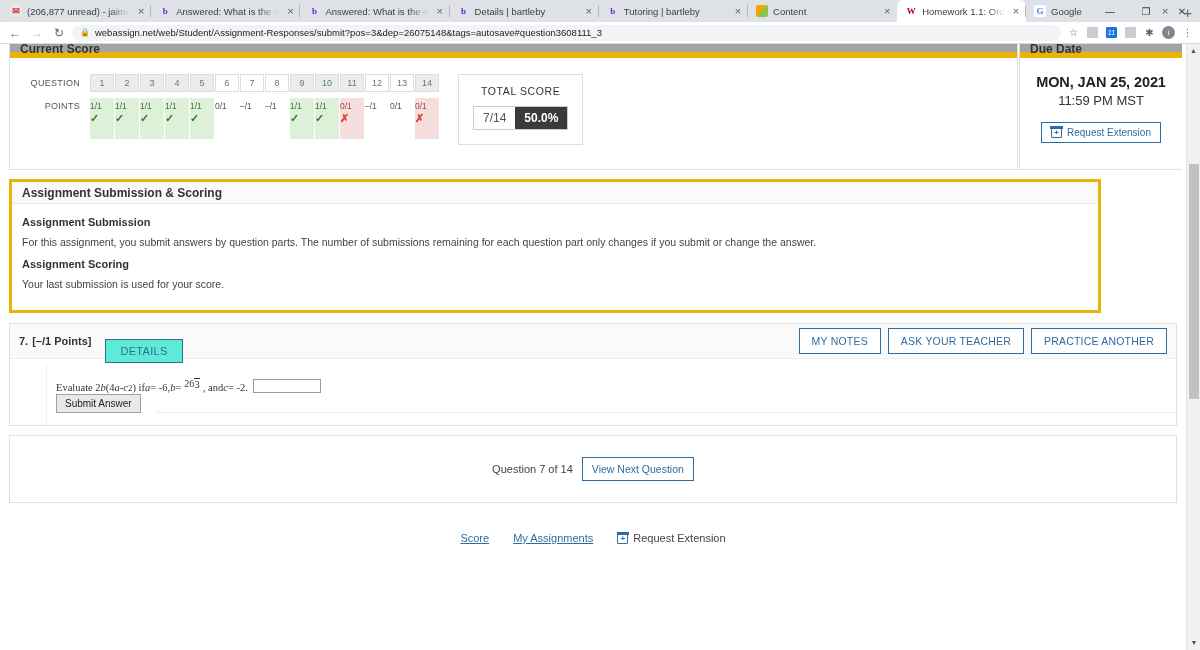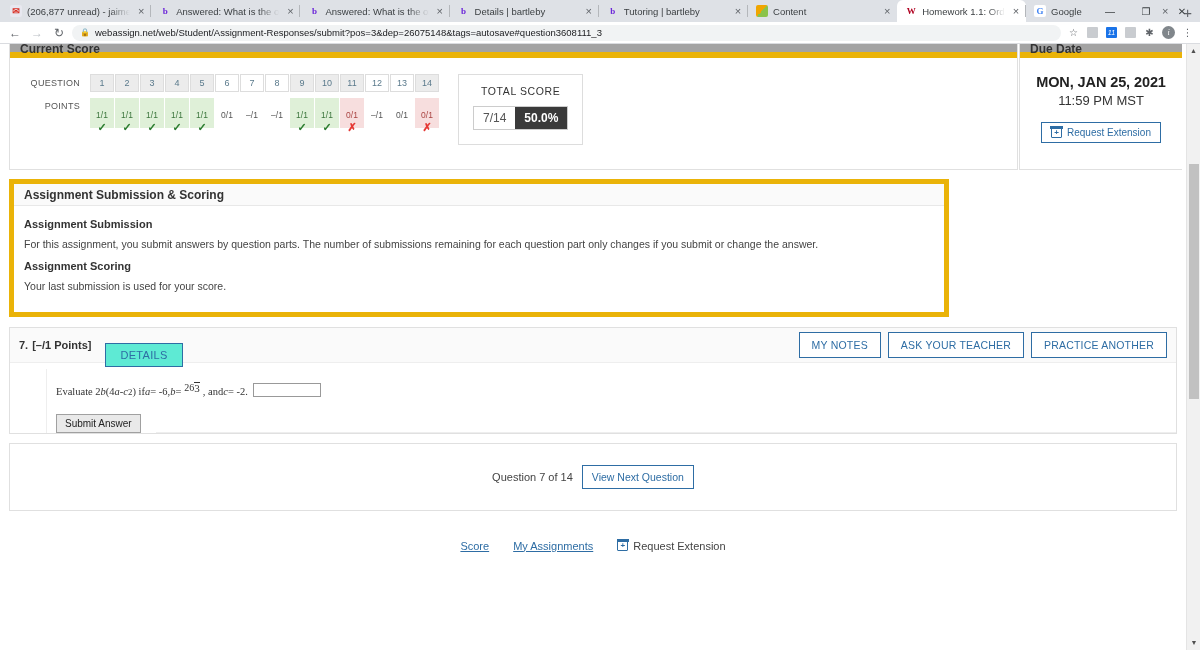--- a/index.html
+++ b/index.html
@@ -184,25 +184,25 @@
     display: flex; align-items: center; justify-content: center;
     font-size: 9px;
     color: #577;
     background: #ececec;
     color: #5a7a8c;
   }
   .qcell.white { background: #fff; }
   .pcell {
     width: 24px;
     margin-right: 1px;
-    text-align: center;
+    text-align: left;
     font-size: 8.5px;
     color: #555;
-    padding-top: 12px;
-    height: 30px;
+    padding-top: 3px;
+    height: 41px;
   }
   .pcell.good { background: #dff0d8; color: #3c763d; }
   .pcell.bad { background: #f7dede; color: #a94442; }
   .pmark { font-size: 11px; line-height: 12px; margin-top: 1px; font-weight: bold;}
   .pmark.ok { color: #2e7d32; }
   .pmark.no { color: #e53935; }
 
   .totalbox {
     margin-left: 18px;
     border: 1px solid #ddd;
@@ -273,22 +273,22 @@
   }
   .cal-icon::after {
     content:"+";
     position:absolute; left:0; right:0; top:1px;
     font-size:8px; line-height:8px; color:#2e6da4; text-align:center; font-weight:bold;
   }
 
   
   .panel-sub {
     margin: 9px 9px 0 9px;
-    width: 940px;
-    border: 5px solid #eab308;
+    width: 1092px;
+    border: 3px solid #eab308;
     background: #fff;
   }
   .sub-head {
     height: 22px;
     background: #fafafa;
     border-bottom: 1px solid #e8e8e8;
     display: flex; align-items: center;
     padding: 0 10px;
     font-size: 12px; font-weight: bold; color: #333;
   }
@@ -354,21 +354,21 @@
   .frac-inline .num { font-size: 10px; line-height: 10px; }
   .frac-inline .den { font-size: 11px; line-height: 11px; border-top: 1px solid #333; padding-top: 0px; width: 100%; text-align:center;}
   .ans-input {
     width: 68px; height: 14px;
     border: 1px solid #999;
     background: #fff;
     margin-left: 5px;
     display: inline-block;
     vertical-align: middle;
   }
-  .q-submitrow { margin-top: 16px; display: flex; gap: 15px; }
+  .q-submitrow { display: flex; gap: 15px; }
   .btn-submit {
     border: 1px solid #a0a0a0;
     background: #e9e9e9;
     font-size: 10px;
     padding: 3px 8px;
     color: #222;
     font-family: "Liberation Sans", sans-serif;
   }
   .submit-fill { flex: 1 1 auto; border-top: 1px solid #eee; margin-left: 0; height: 1px; align-self: flex-end;}
 

